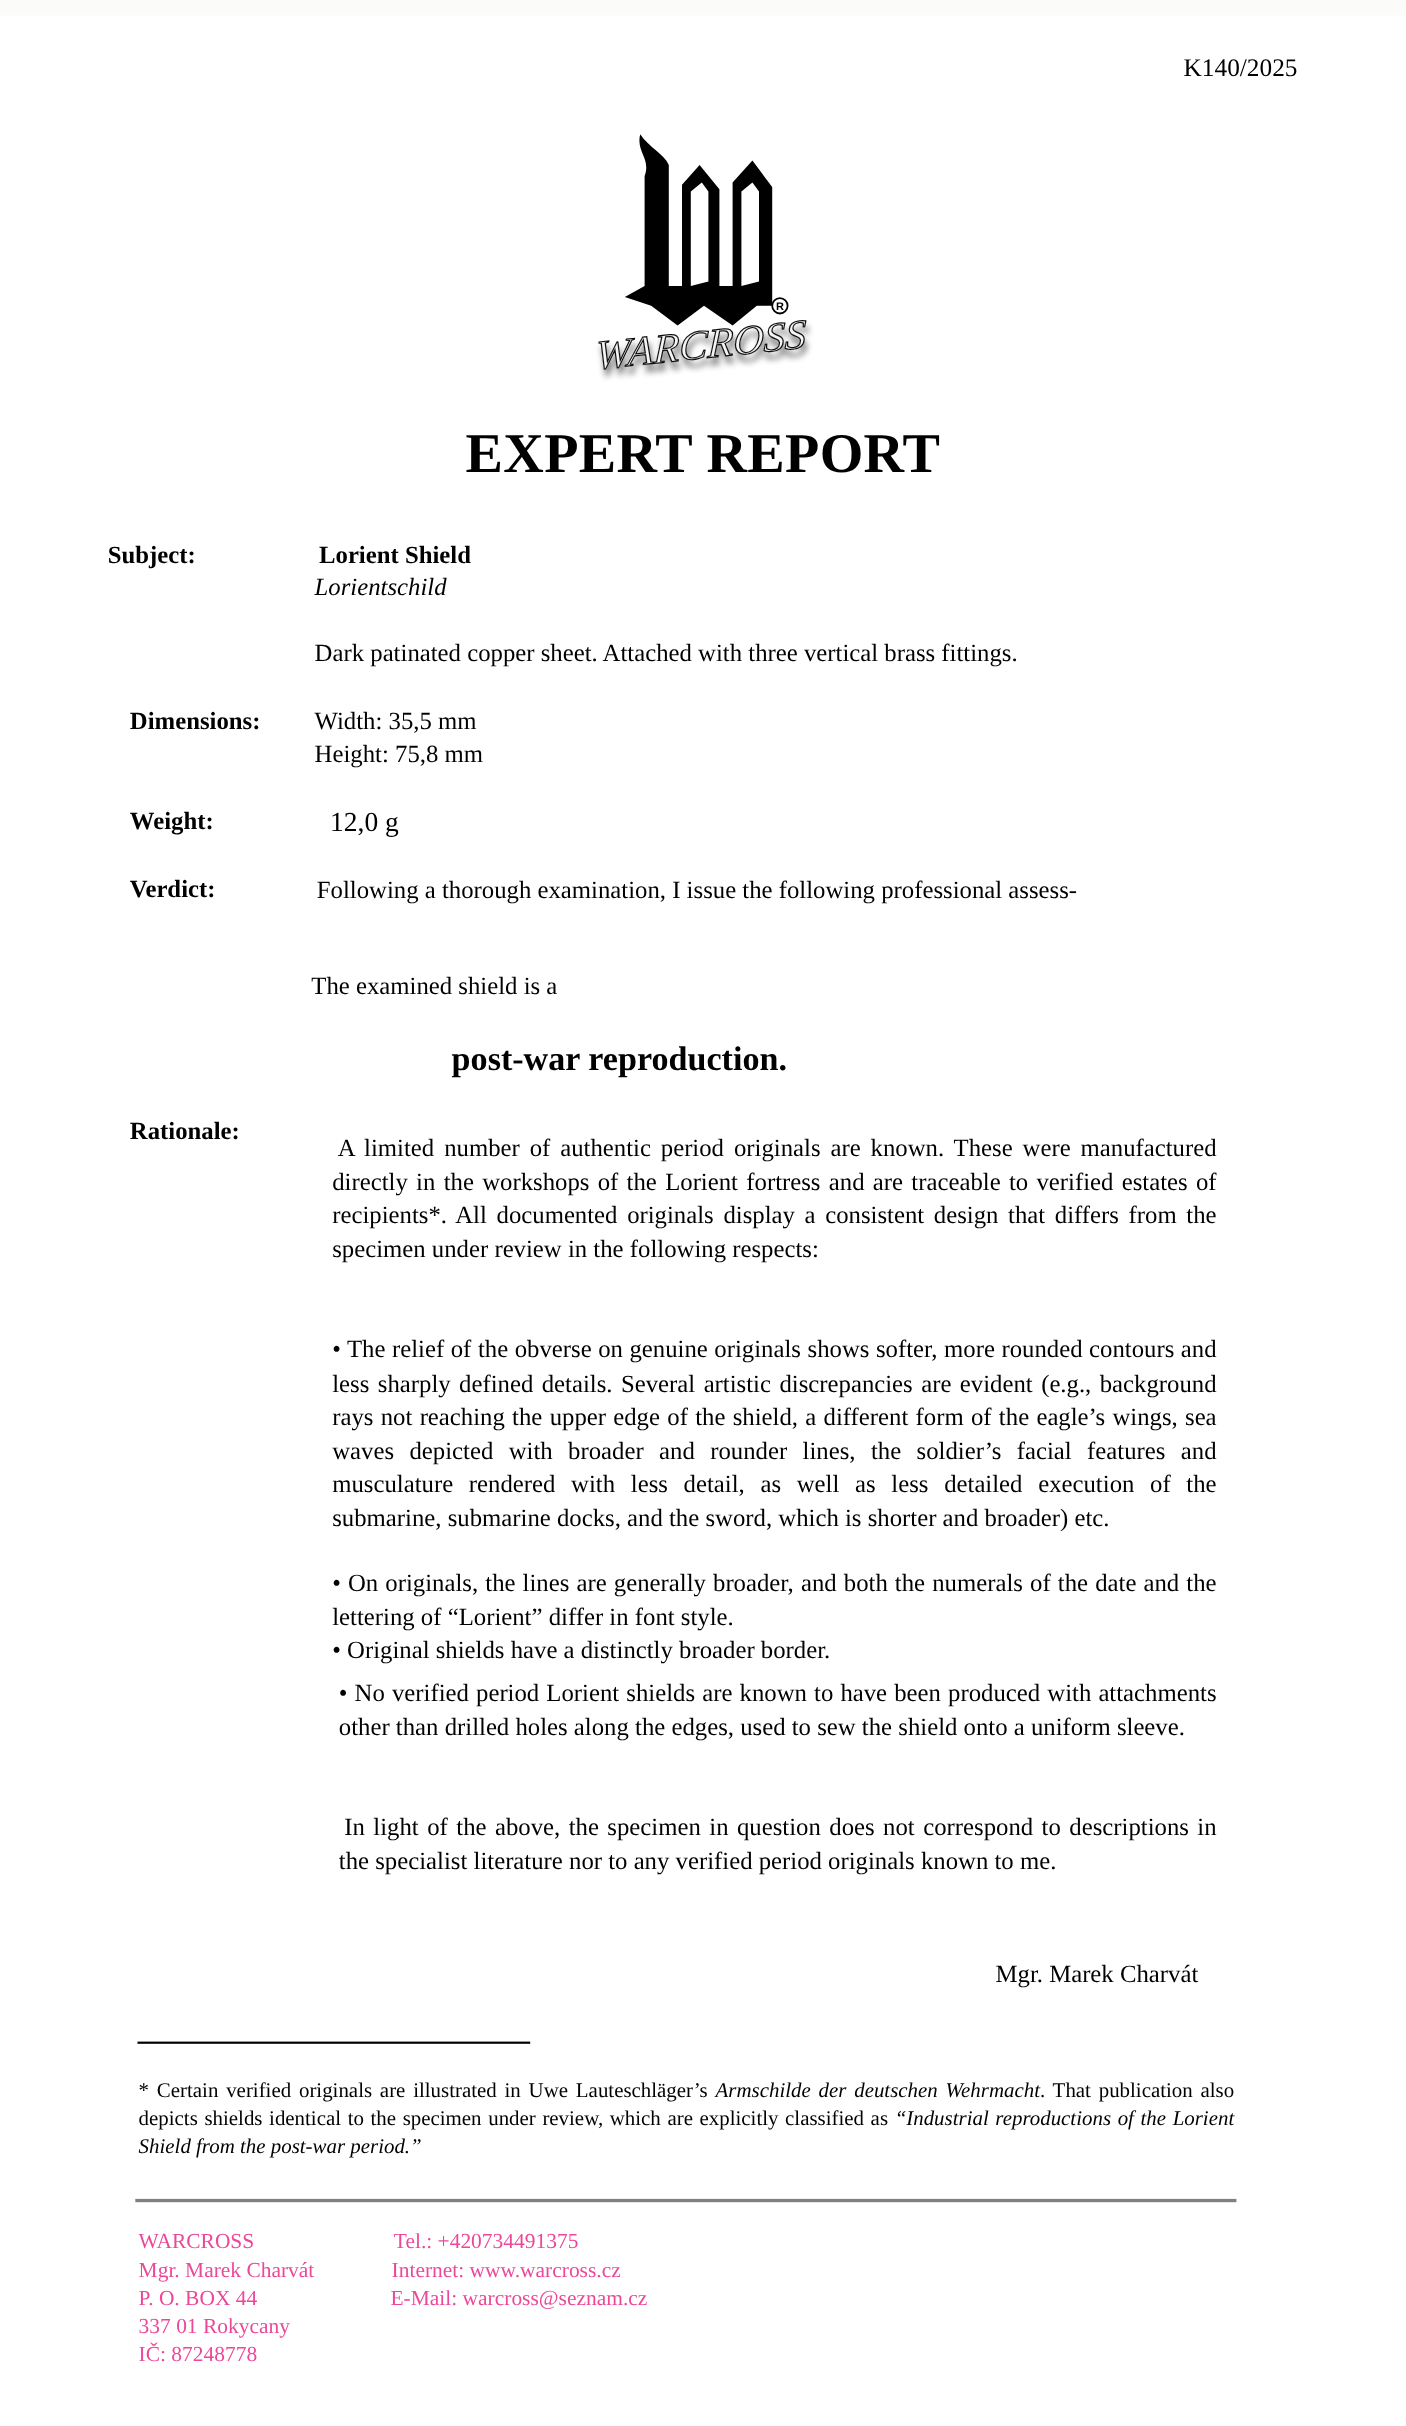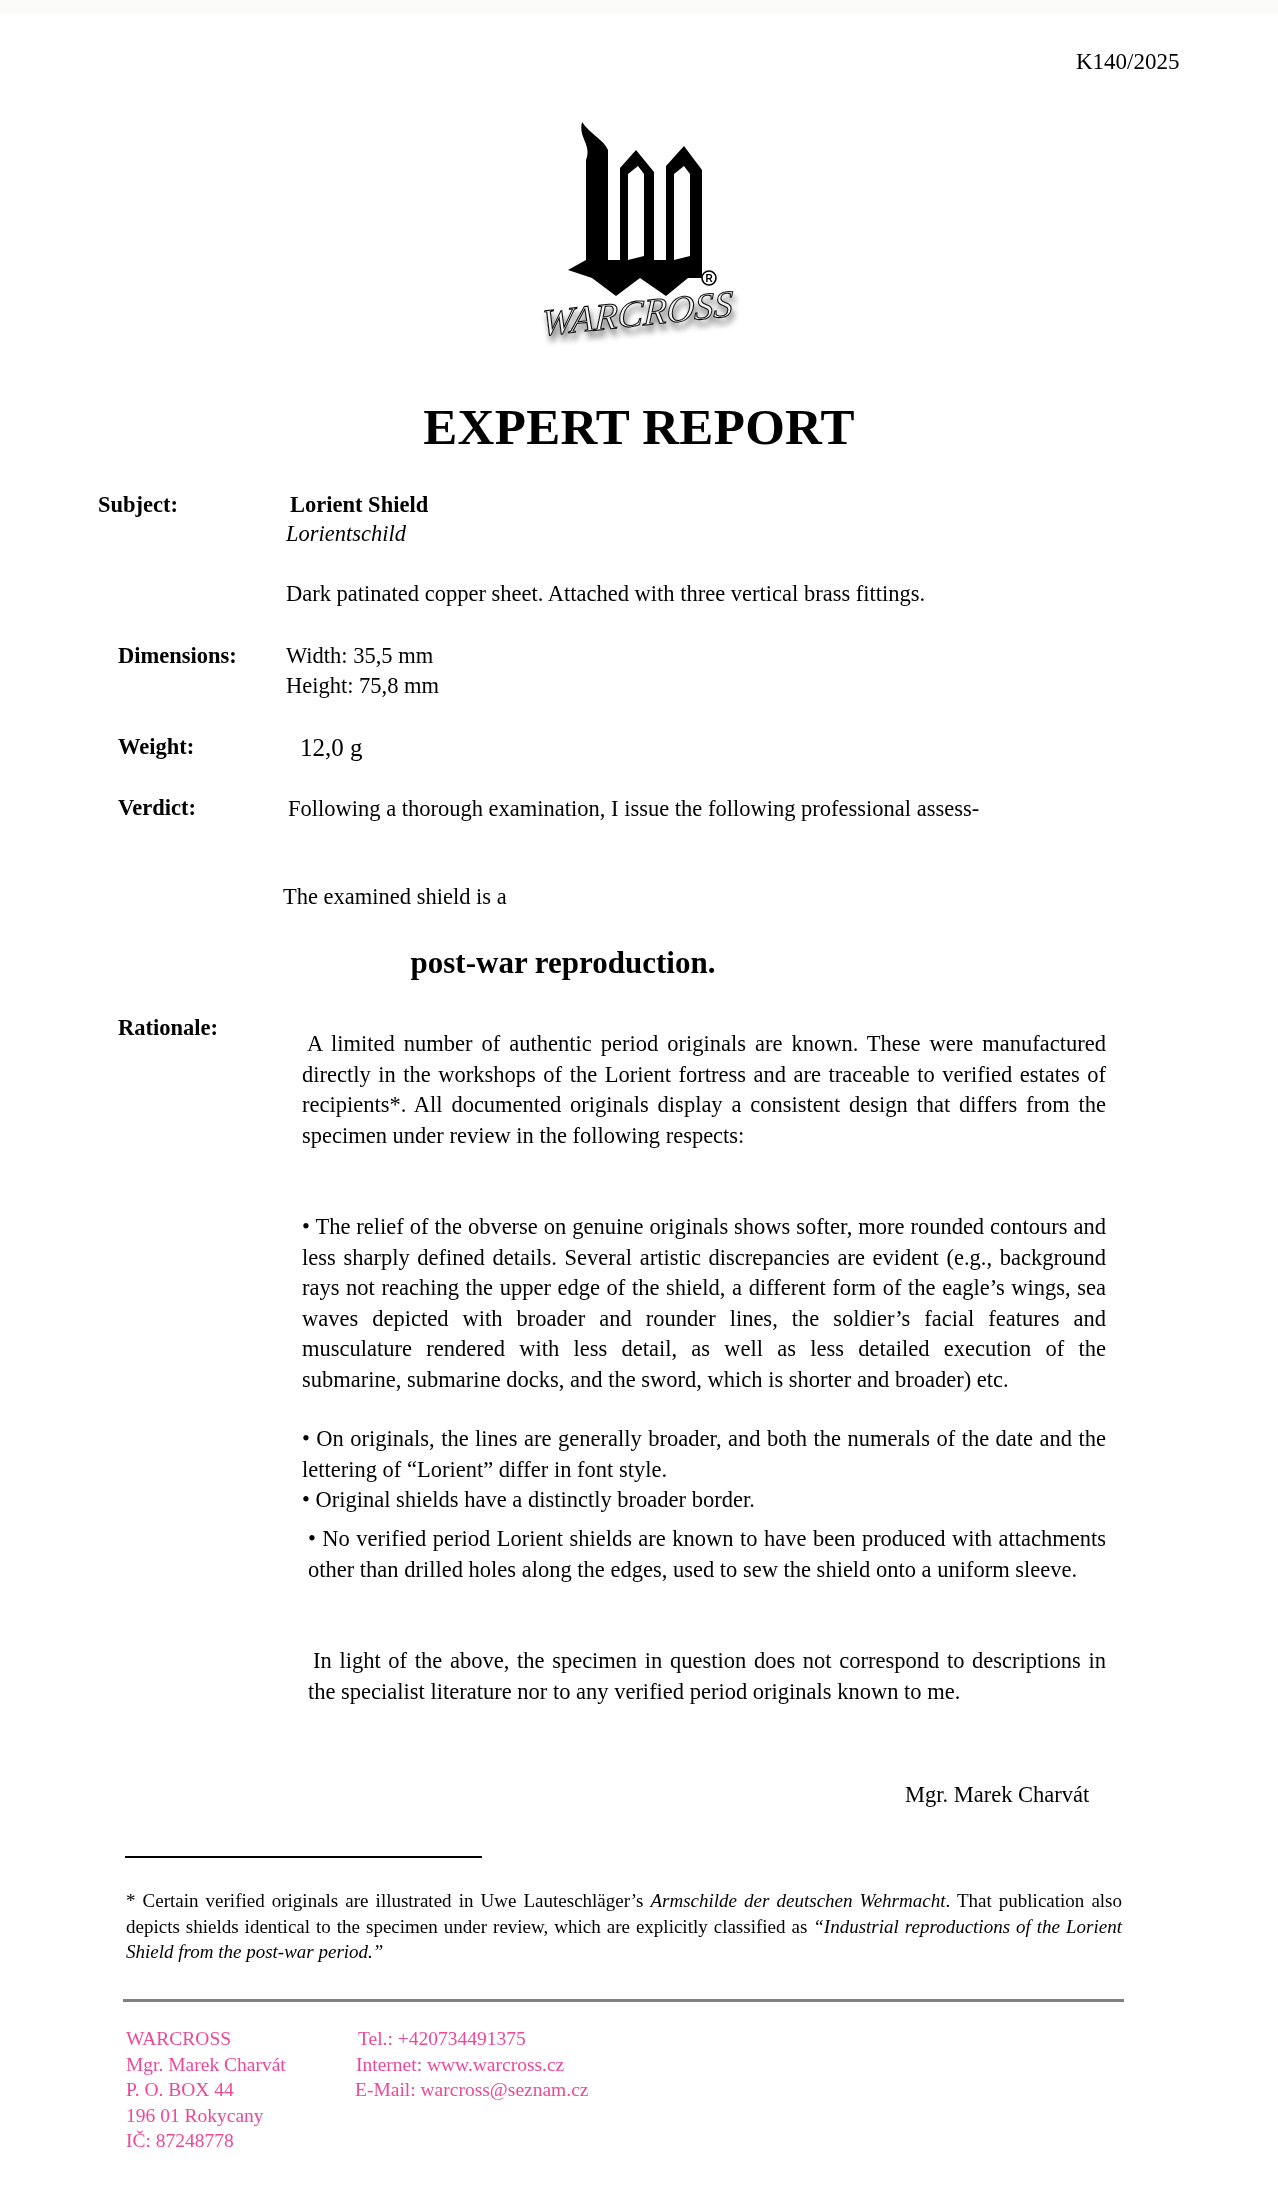--- a/index.html
+++ b/index.html
@@ -7,21 +7,21 @@
     width: 1278px; height: 2205px; position: relative; overflow: hidden;
     font-family: "Liberation Serif", "DejaVu Serif", serif;
     color: #000;
   }
   .topband { position: absolute; left: 0; top: 0; width: 1278px; height: 14px; background: #fbfbf9; }
   .abs { position: absolute; }
   .ref { left: 1076px; top: 49px; font-size: 23px; }
 
   .logo { left: 520px; top: 110px; width: 240px; height: 240px; }
 
-  .title { left: 0; width: 1278px; top: 384px; text-align: center; font-size: 51px; font-weight: bold; letter-spacing: 0.3px; margin-top: 14px; }
+  .title { left: 0; width: 1278px; top: 384px; text-align: center; font-size: 51px; font-weight: bold; letter-spacing: 0.3px; }
 
   .label { font-weight: bold; font-size: 22.5px; }
   .val { font-size: 22.5px; line-height: 30px; }
 
   .row-subject-label { left: 98px; top: 492px; }
   .subject-name { left: 290px; top: 492px; font-weight: bold; font-size: 22.5px; }
   .subject-alt { left: 286px; top: 521px; font-style: italic; font-size: 22.5px; }
   .description { left: 286px; top: 581px; font-size: 22.5px; }
 
   .dim-label { left: 118px; top: 643px; }
@@ -142,20 +142,20 @@
 <div class="abs fn-rule"></div>
 <div class="abs footnote">
   <span>* Certain verified originals are illustrated in Uwe Lauteschläger’s </span><i>Armschilde der deutschen Wehrmacht</i><span>. That publication also depicts shields identical to the specimen under review, which are explicitly classified as </span><i>“Industrial reproductions of the Lorient Shield from the post-war period.”</i>
 </div>
 
 <div class="abs footer-rule"></div>
 <div class="abs footer-col footer-left">
   <div>WARCROSS</div>
   <div>Mgr. Marek Charvát</div>
   <div>P. O. BOX 44</div>
-  <div>196 01 Rokycany</div>
+  <div>337 01 Rokycany</div>
   <div>IČ: 87248778</div>
 </div>
 <div class="abs footer-col footer-right">
   <div style="padding-left:3px">Tel.: +420734491375</div>
   <div style="padding-left:1px">Internet: www.warcross.cz</div>
   <div>E-Mail: warcross@seznam.cz</div>
 </div>
 
 </body></html>

